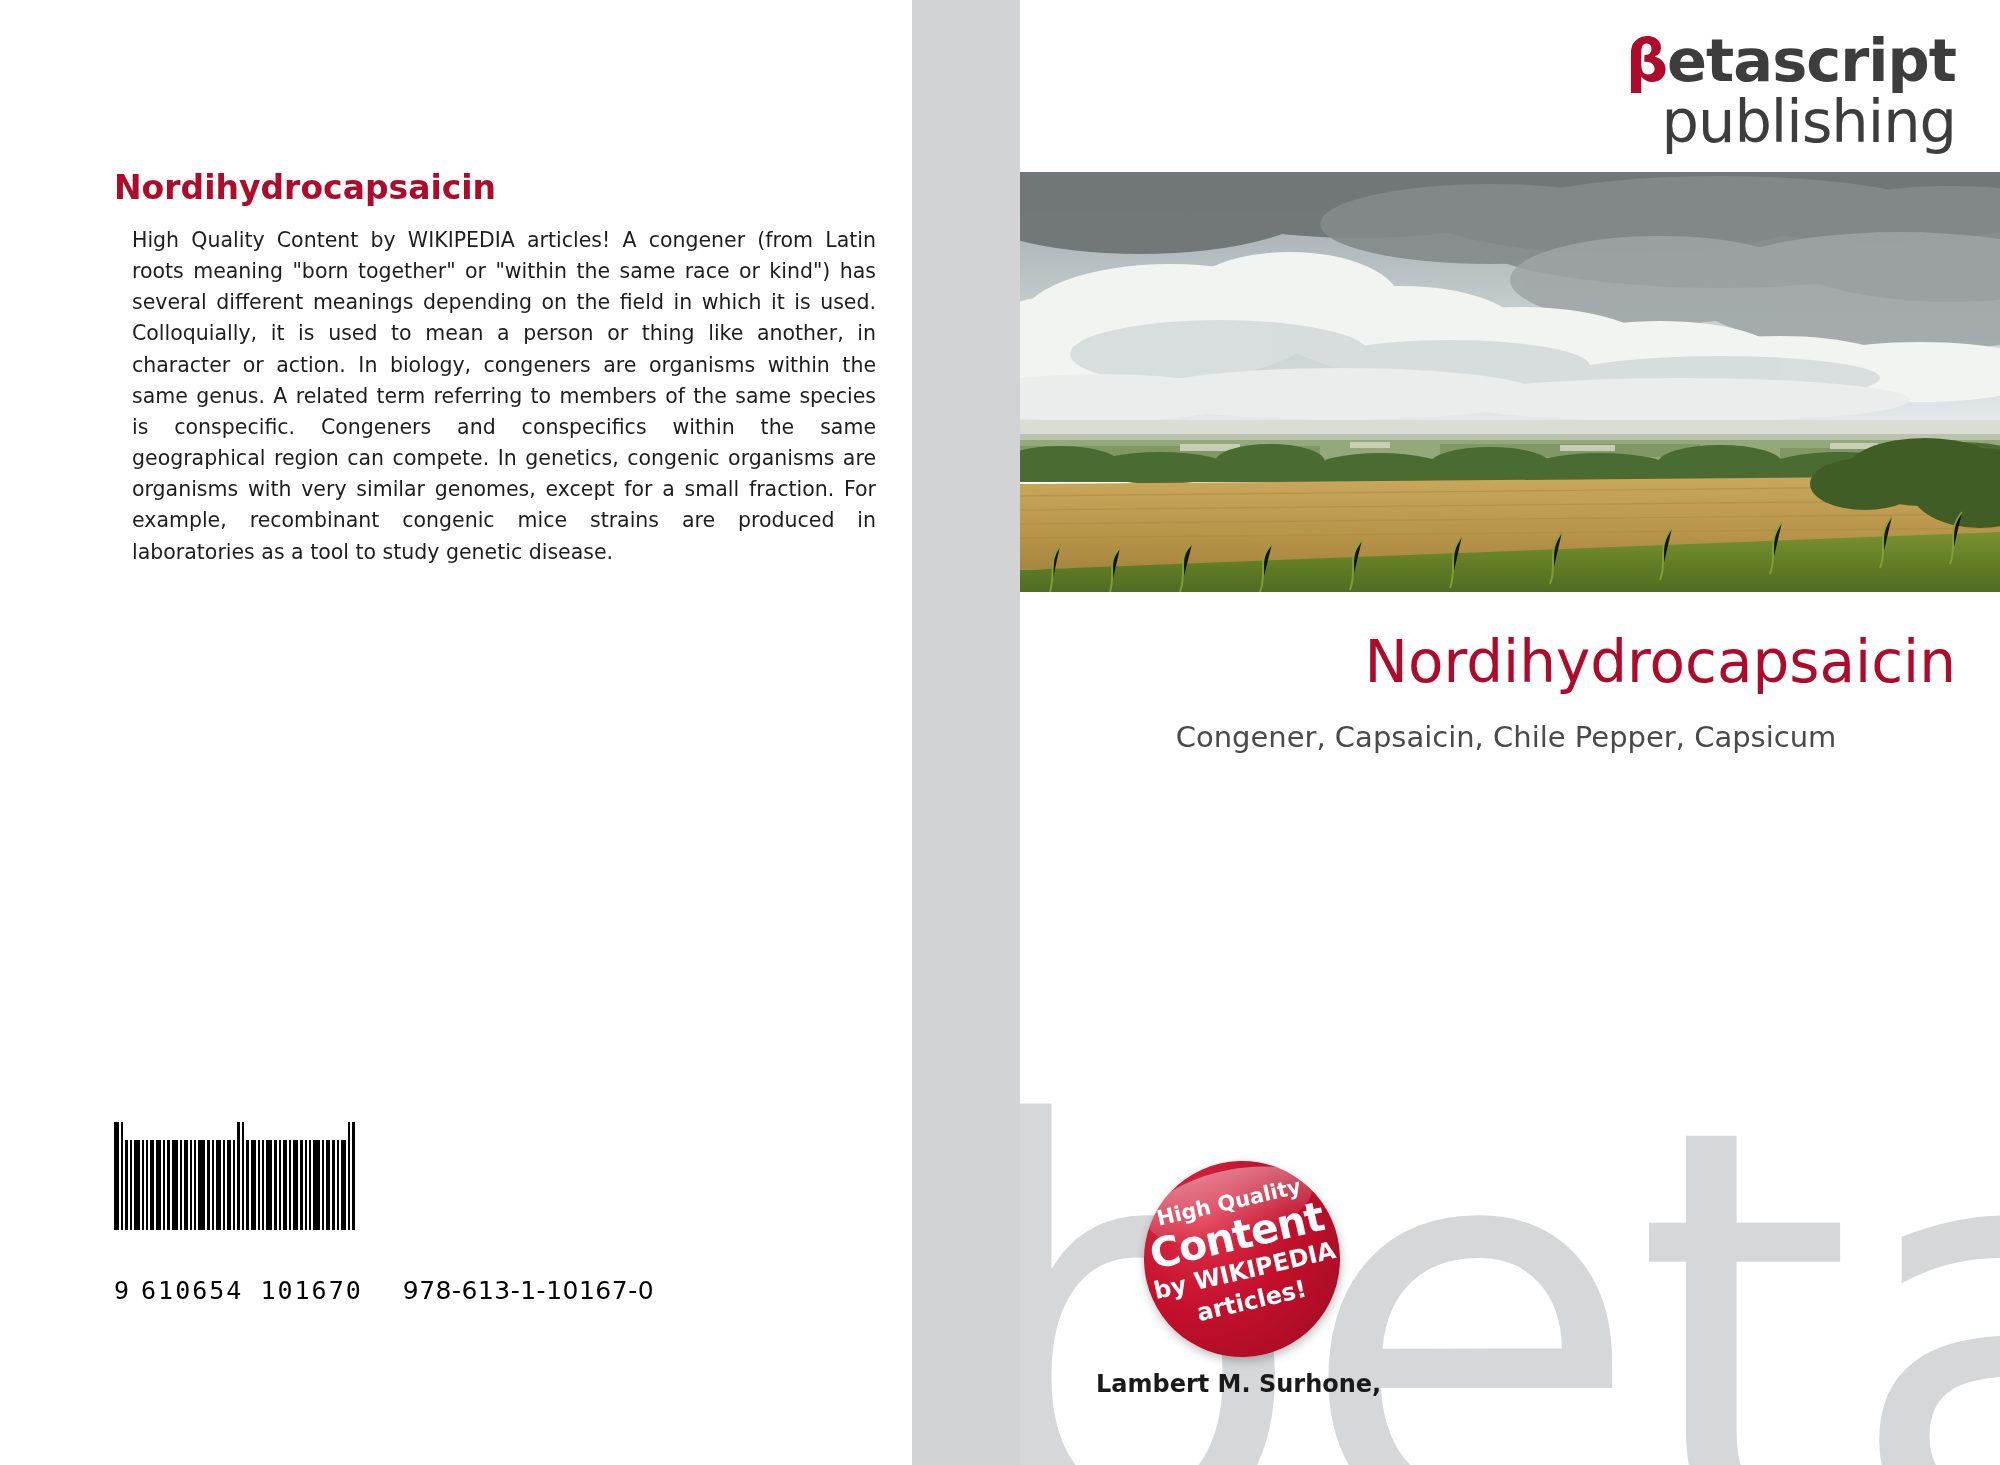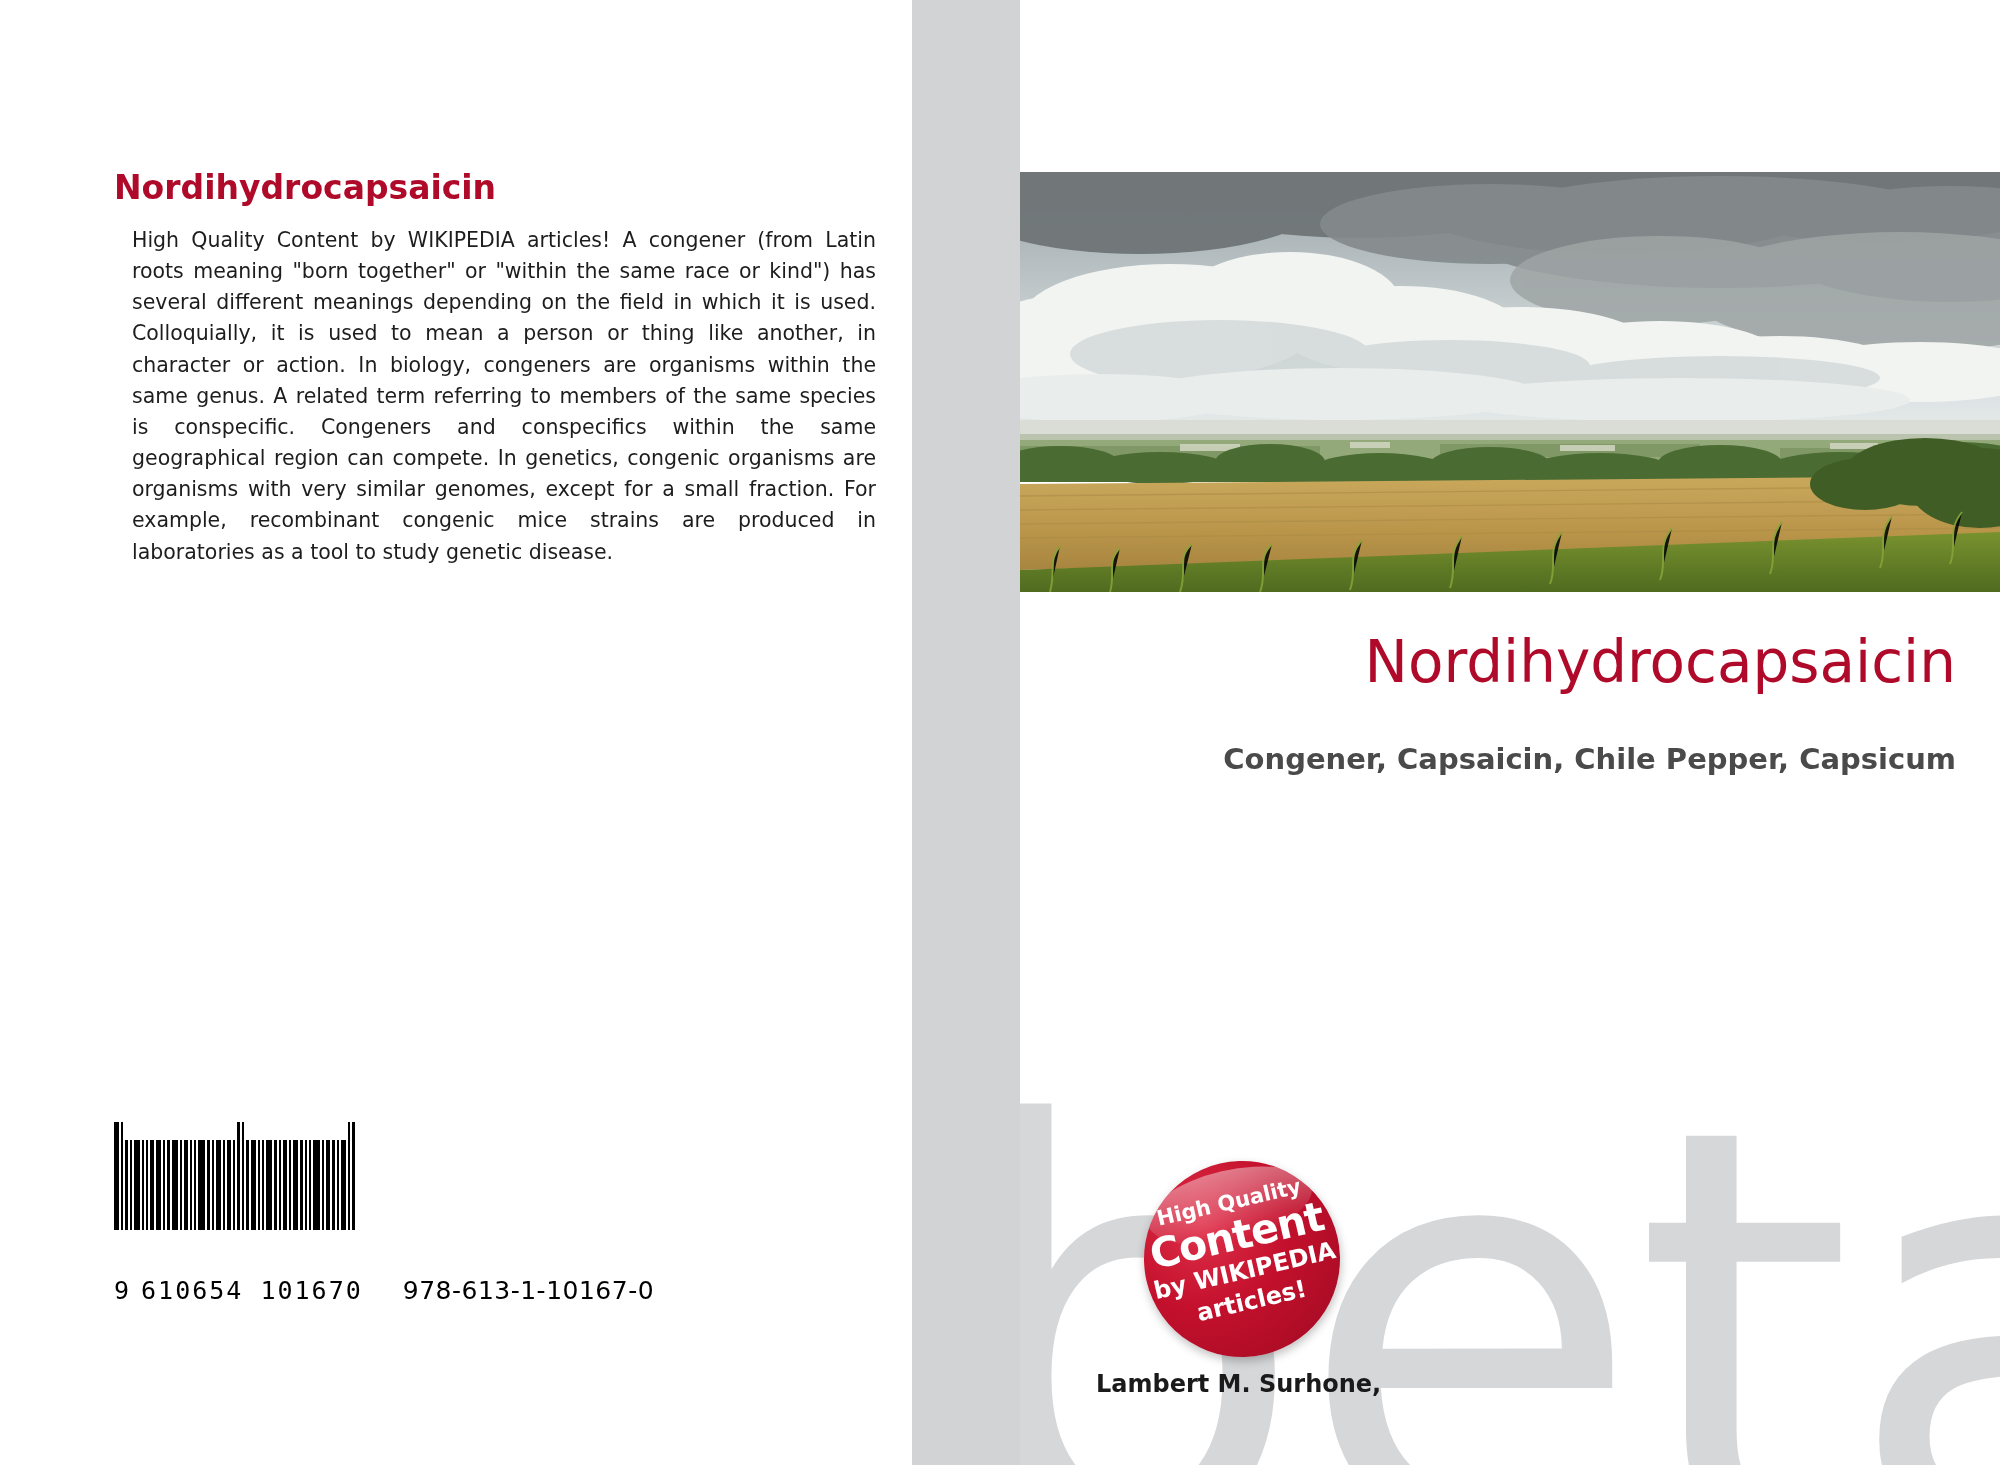--- a/index.html
+++ b/index.html
@@ -101,26 +101,26 @@
     width: 900px;
     text-align: right;
     color: #b00a2a;
     font-size: 58px;
     font-weight: 400;
     z-index: 3;
   }
   .front-subtitle {
     position: absolute;
     right: 44px;
-    top: 742px;
+    top: 720px;
     width: 900px;
-    text-align: right;
+    text-align: center;
     color: #4a4a4a;
     font-size: 29px;
-    font-weight: 700;
+    font-weight: 400;
     z-index: 3;
   }
 
   
   .authors {
     position: absolute;
     right: 44px;
     bottom: 62px;
     width: 860px;
     text-align: left;
@@ -291,20 +291,24 @@
       </div>
     </div>
   </div>
 
   <div class="spine"></div>
 
   <div class="front">
 
     <div class="watermark">beta</div>
 
+    <div class="logo">
+      <div class="logo-line1"><span class="beta-mark">β</span><span>etascript</span></div>
+      <div class="logo-line2">publishing</div>
+    </div>
 
     <div class="photo">
       <svg width="980" height="420" viewBox="0 0 980 420" preserveAspectRatio="none">
         <defs>
           <linearGradient id="skyg" x1="0" y1="0" x2="0" y2="1">
             <stop offset="0%" stop-color="#9aa3a6"></stop>
             <stop offset="45%" stop-color="#c4ccce"></stop>
             <stop offset="78%" stop-color="#dfe5e6"></stop>
             <stop offset="100%" stop-color="#eef1ef"></stop>
           </linearGradient>

